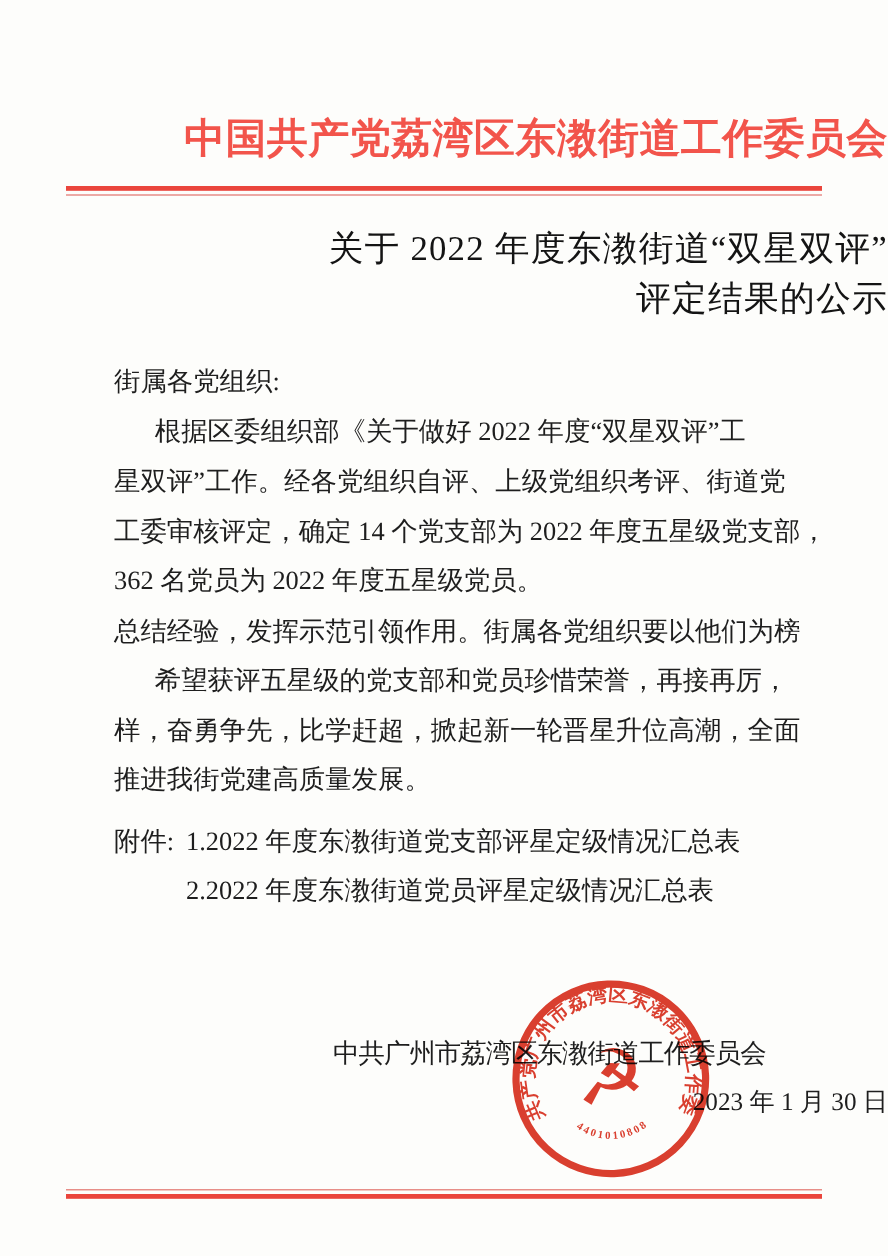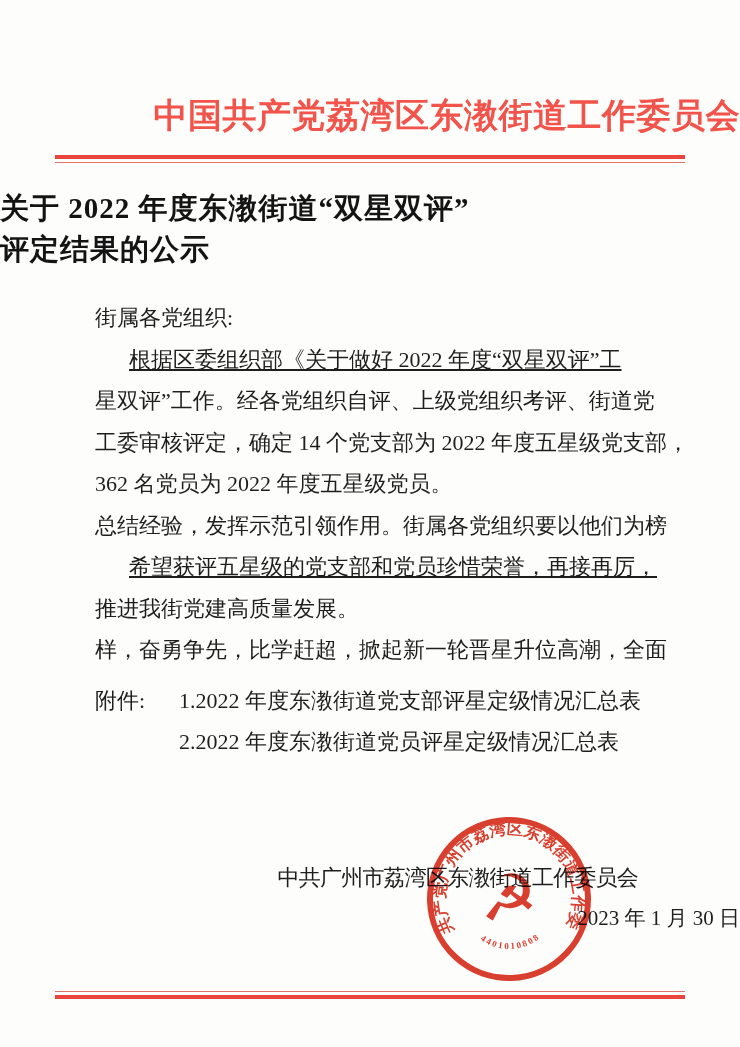--- a/index.html
+++ b/index.html
@@ -21,35 +21,35 @@
     color:#f2544b;
     letter-spacing:0.5px;
     white-space:nowrap;
   }
   .rule-top { position:absolute; left:55px; width:630px; top:155px; }
   .rule-top .thick { height:4px; background:#ea453c; }
   .rule-top .thin  { height:1px; background:#e2736c; margin-top:3px; }
   
   .doc-title {
     position:absolute; top:188px; left:0; right:0;
-    text-align:left;
-    font-size:29px; font-weight:700; color:#141414;
+    text-align:right;
+    font-size:29px; font-weight:400; color:#141414;
     line-height:41px; letter-spacing:1px;
     white-space:nowrap;
   }
   
   .body-text {
     position:absolute; top:297px; left:95px; width:560px;
     font-size:22px; color:#1e1e1e;
     line-height:41.5px;
     white-space:nowrap;
   }
-  .line.first { text-indent:34px;text-decoration:underline; }
+  .line.first { text-indent:34px; }
   .attachments { margin-top:9px; }
-  .att-row { display:flex;gap:24px; }
+  .att-row { display:flex; }
   .att-label { width:60px; flex:0 0 60px; }
   
   .signature { position:absolute; top:863px; left:0; right:0; color:#1e1e1e; }
   .sig-org  {
     text-align:right; padding-right:102px;
     font-size:22px; letter-spacing:-0.8px; white-space:nowrap;
   }
   .sig-date {
     text-align:right; 
     font-size:21px; margin-top:11px; white-space:nowrap;
@@ -88,22 +88,22 @@
   <div class="body-text">
     <div class="line">街属各党组织:</div>
 
     <div class="line first">根据区委组织部《关于做好 2022 年度“双星双评”工</div>
     <div class="line">星双评”工作。经各党组织自评、上级党组织考评、街道党</div>
     <div class="line">工委审核评定，确定 14 个党支部为 2022 年度五星级党支部，</div>
     <div class="line">362 名党员为 2022 年度五星级党员。</div>
 
     <div class="line">总结经验，发挥示范引领作用。街属各党组织要以他们为榜</div>
     <div class="line first">希望获评五星级的党支部和党员珍惜荣誉，再接再厉，</div>
+    <div class="line">样，奋勇争先，比学赶超，掀起新一轮晋星升位高潮，全面</div>
     <div class="line">推进我街党建高质量发展。</div>
-    <div class="line">样，奋勇争先，比学赶超，掀起新一轮晋星升位高潮，全面</div>
 
     <div class="attachments">
       <div class="att-row">
         <div class="att-label">附件:</div>
         <div class="att-items">
           <div>1.2022 年度东漖街道党支部评星定级情况汇总表</div>
           <div>2.2022 年度东漖街道党员评星定级情况汇总表</div>
         </div>
       </div>
     </div>

